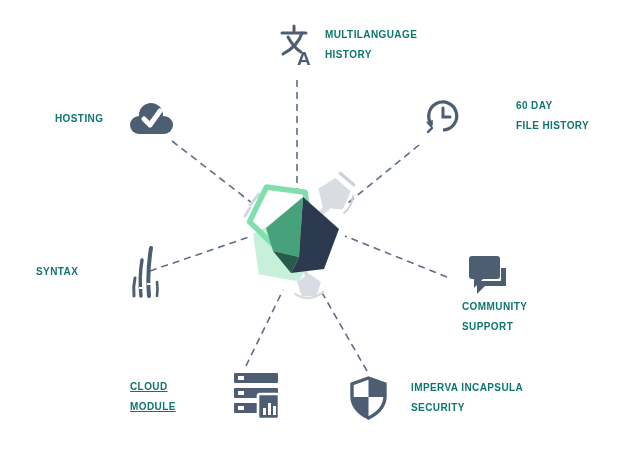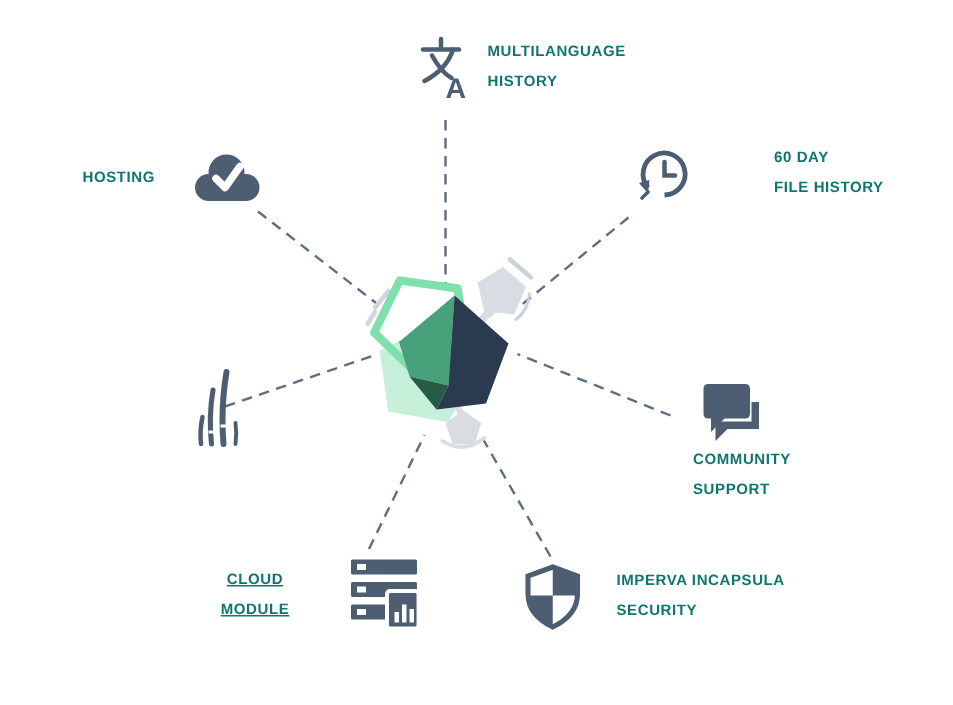--- a/index.html
+++ b/index.html
@@ -8,21 +8,21 @@
     font-family:"Liberation Sans",sans-serif;
   }
   .lines-layer{position:absolute;left:0;top:0;}
   .feature{
     position:absolute;display:flex;align-items:center;color:#4d5e73;
   }
   .feature .label{
     font-size:10px;font-weight:700;line-height:20px;letter-spacing:.4px;
     color:#0f766e;white-space:nowrap;
   }
-  .feature .label.right{text-align:center;}
+  .feature .label.right{text-align:left;}
   .feature .label.left{text-align:left;}
   .icon-wrap{flex:0 0 auto;display:flex;align-items:center;justify-content:center;color:#4d5e73;}
   .gap-l{margin-left:10px;}
   .gap-s{margin-left:24px;}
 </style>
 </head>
 <body>
 
 <div class="canvas">
 
@@ -105,20 +105,21 @@
       </svg>
     </span>
     <div class="label left gap-l">
       <div>60 DAY</div>
       <div>FILE HISTORY</div>
     </div>
   </div>
 
   <div class="feature" style="left:36px;top:246px;">
     <div class="label right" style="width:68px;">
+      <div>SYNTAX</div>
     </div>
     <span class="icon-wrap gap-s">
       <svg width="34" height="52" viewBox="0 0 34 52">
         <g stroke="#4d5e73" fill="none" stroke-linecap="round">
           <path d="M7,32 Q5,41 6,50" stroke-width="3"></path>
           <path d="M14,14 Q11,32 13,50" stroke-width="3.4"></path>
           <path d="M23,2 Q19,26 21,50" stroke-width="4"></path>
           <path d="M29,36 Q30,43 29,50" stroke-width="2.6"></path>
         </g>
         <line x1="11" y1="42" x2="15" y2="42" stroke="#ffffff" stroke-width="2"></line>

